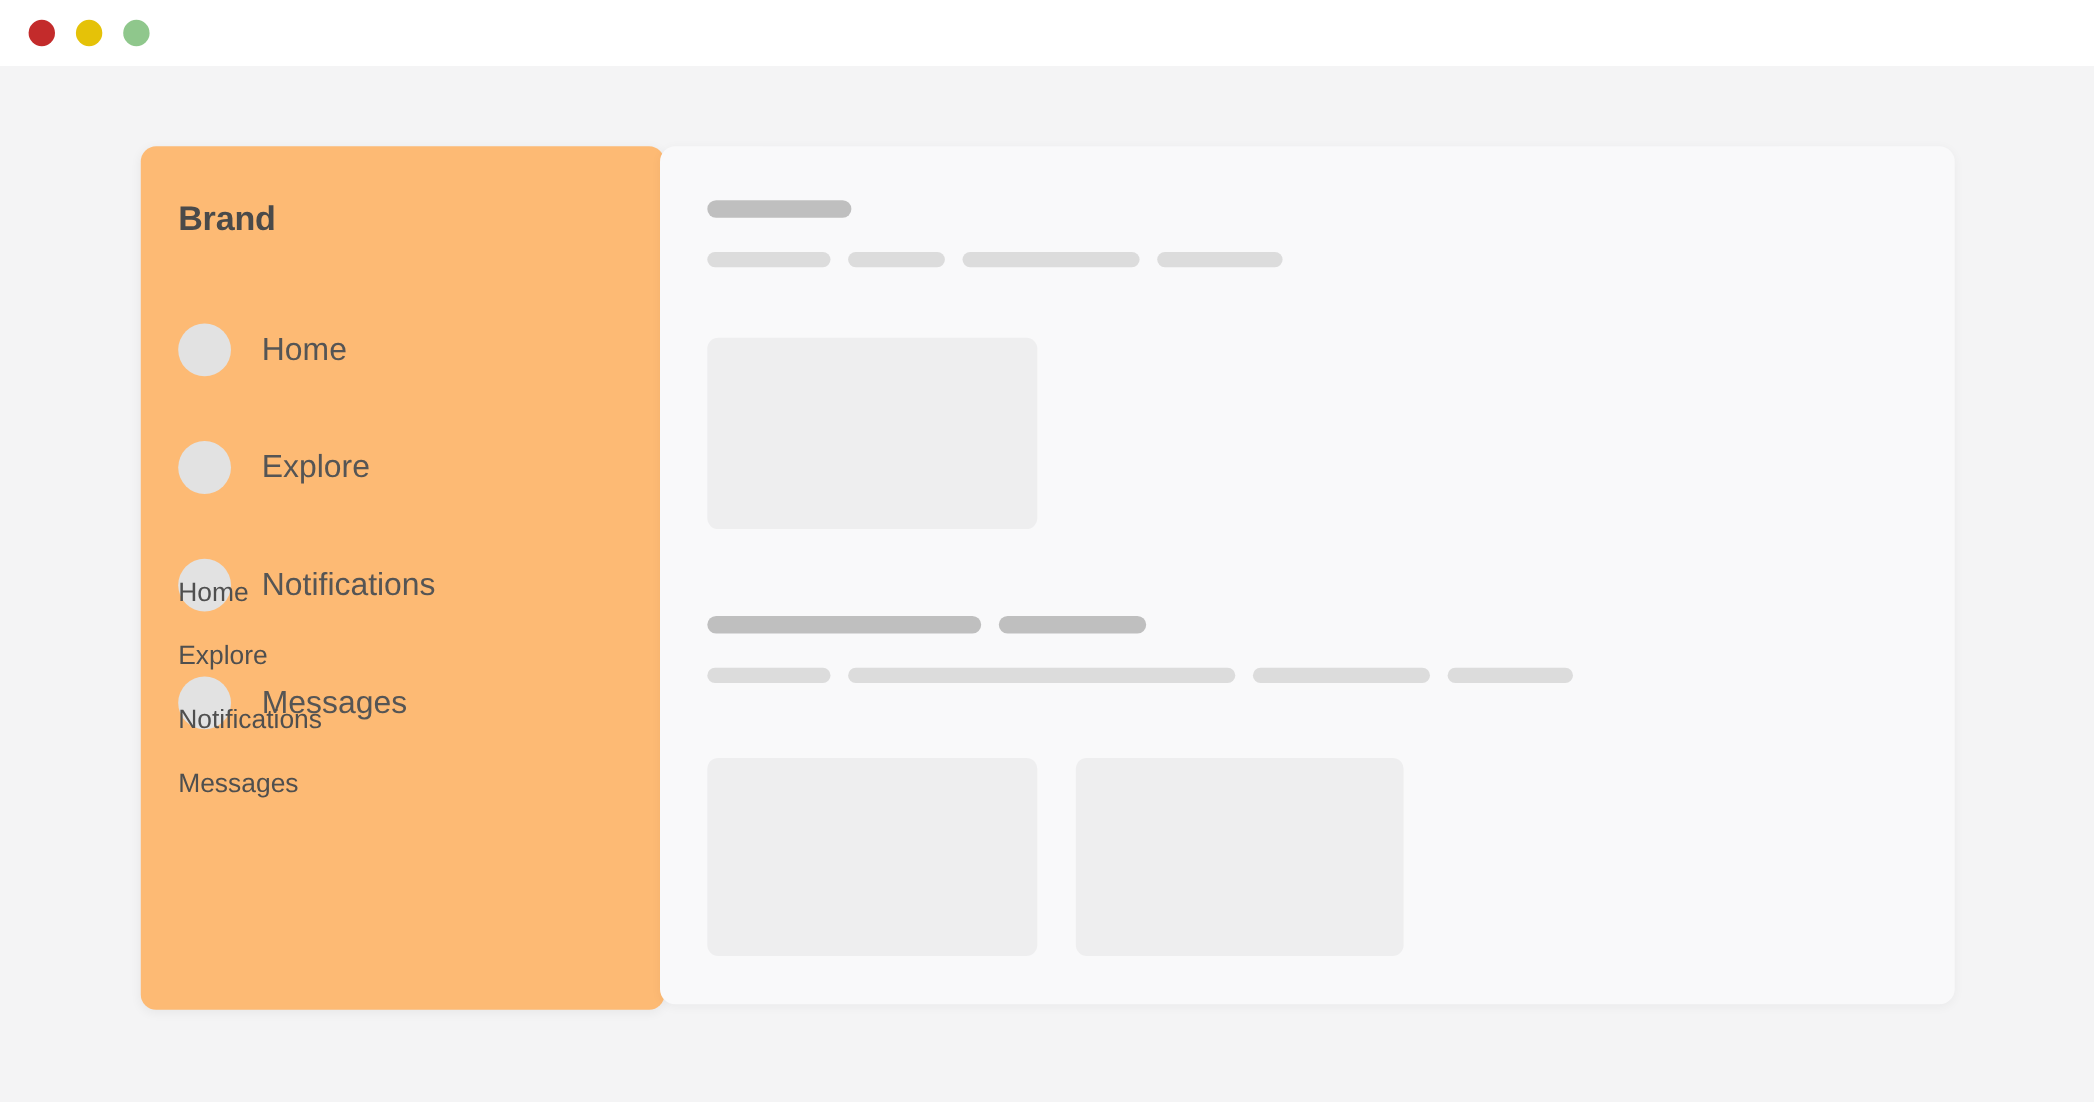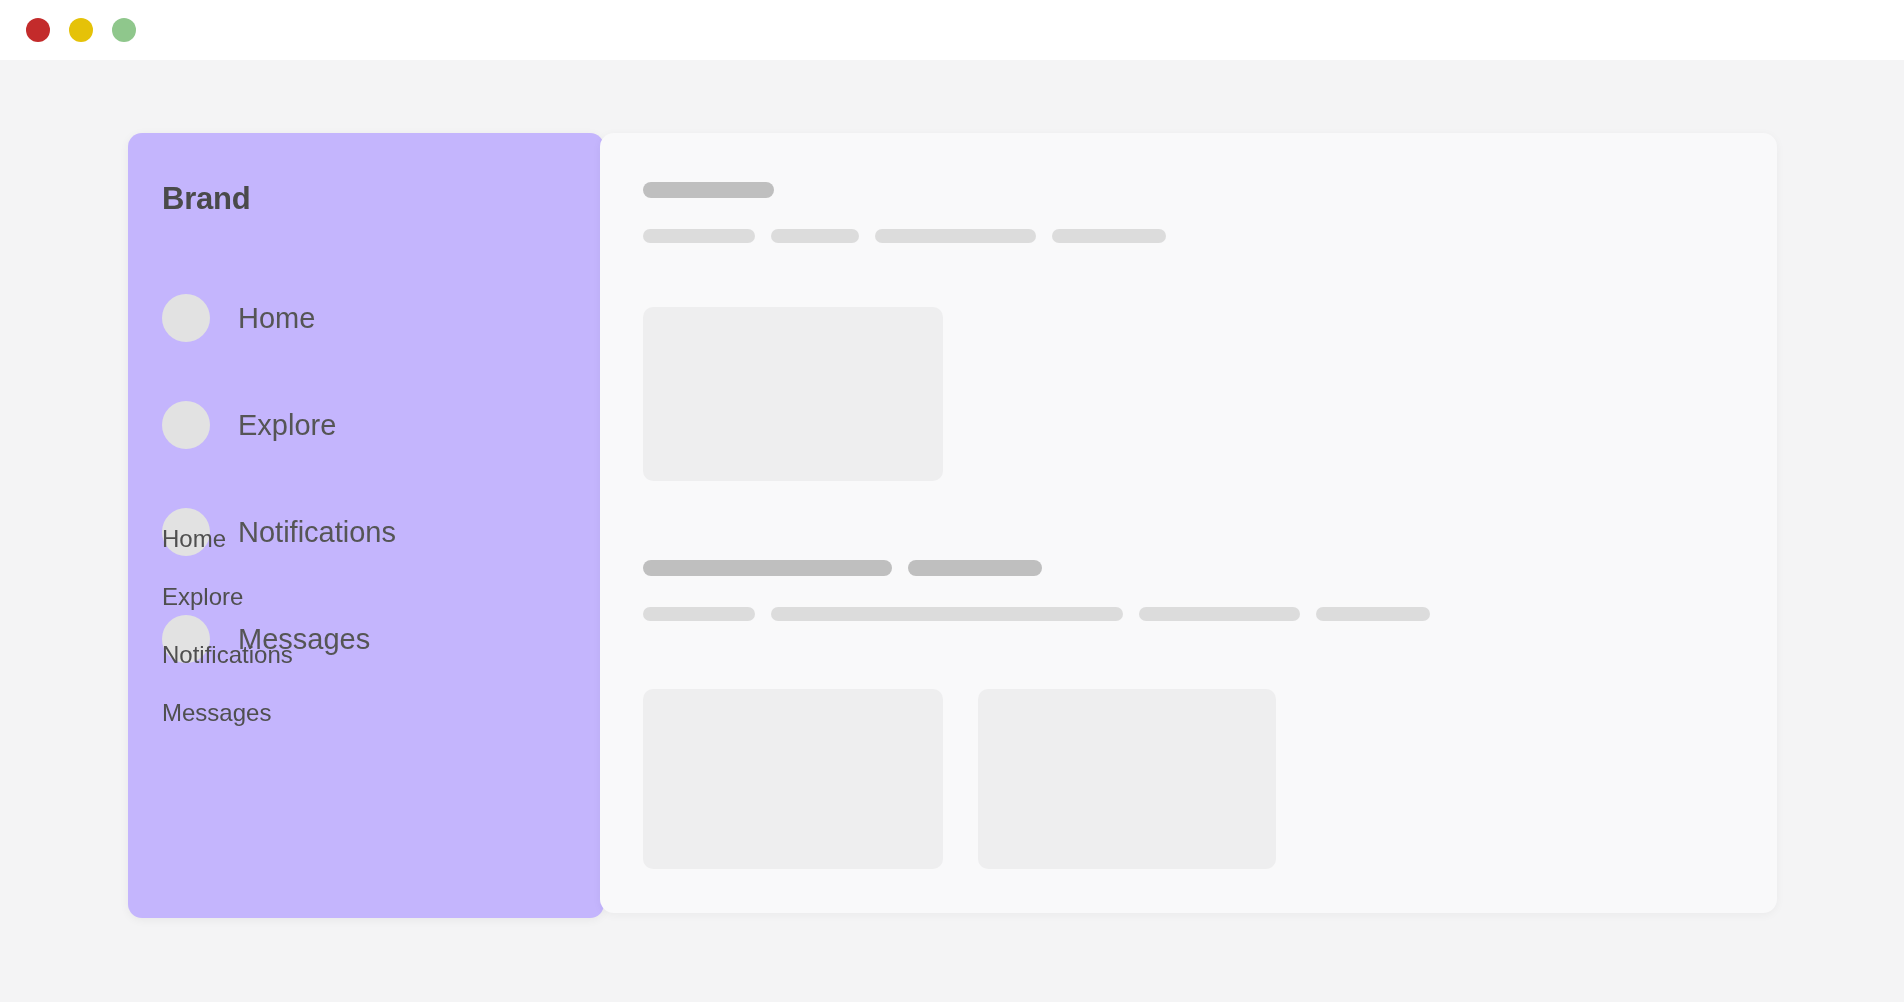--- a/index.html
+++ b/index.html
@@ -42,21 +42,21 @@
   .dot-min    { background: #e5c208; }
   .dot-max    { background: #8fc78c; }
 
   
   .sidebar {
     position: absolute;
     left: 128px;
     top: 133px;
     width: 476px;
     height: 785px;
-    background: #c4b5fd;
+    background: #fdba74;
     border-radius: 14px;
     box-shadow: 0 2px 10px rgba(0,0,0,0.055);
     box-sizing: border-box;
     padding: 0;
     overflow: hidden;
   }
   .brand {
     position: absolute;
     left: 34px;
     top: 48px;

